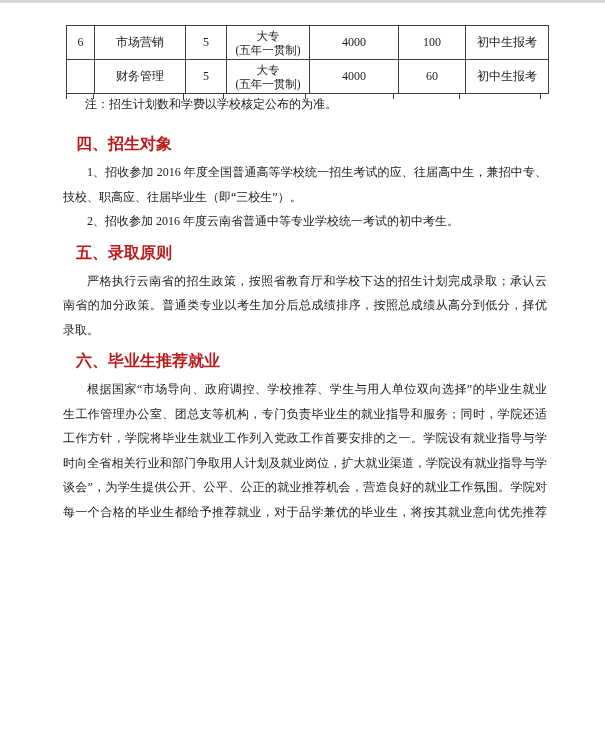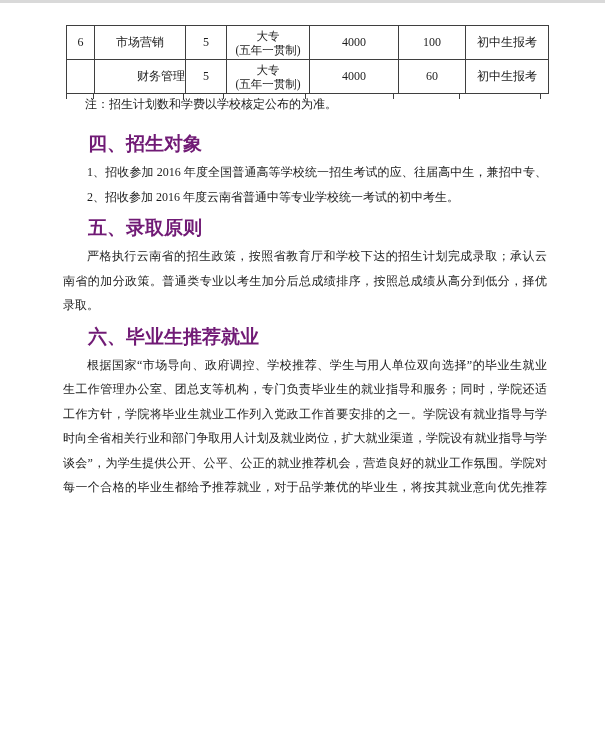--- a/index.html
+++ b/index.html
@@ -38,23 +38,23 @@
   .note{
     position:absolute;left:85px;top:96px;
     font-size:12px;line-height:16px;
   }
   
   .sections{
     position:absolute;left:63px;top:132px;width:484px;
   }
   .sec-h{
     font-family:"Liberation Sans","DejaVu Sans",sans-serif;
-    font-weight:bold;font-size:19px;line-height:24px;
-    margin:7px 0 4px 25px;
-    color:#701a75;
+    font-weight:bold;font-size:16px;line-height:24px;
+    margin:7px 0 4px 13px;
+    color:#b91c1c;
   }
   .sec-h.first-h{margin-top:0;}
   .para{margin:0;}
   .line{
     font-size:12px;line-height:24.5px;
     text-align:justify;text-align-last:justify;
     white-space:nowrap;
   }
   .line.last{text-align-last:left;white-space:normal;}
   .line.first{text-indent:24px;}
@@ -71,21 +71,21 @@
         <td style="width: 90px;">市场营销</td>
         <td style="width: 40px;">5</td>
         <td style="width: 82px; font-size: 11.5px; line-height: 14px;">大专
 (五年一贯制)</td>
         <td style="width: 88px;">4000</td>
         <td style="width: 66px;">100</td>
         <td style="width: 82px;">初中生报考</td>
       </tr>
       <tr>
         <td style="width: 27px;"></td>
-        <td style="width: 90px; text-align: right;">财务管理</td>
+        <td style="width: 90px;">财务管理</td>
         <td style="width: 40px;">5</td>
         <td style="width: 82px; font-size: 11.5px; line-height: 14px;">大专
 (五年一贯制)</td>
         <td style="width: 88px;">4000</td>
         <td style="width: 66px; margin-left: 41px;">60</td>
         <td style="width: 82px;">初中生报考</td>
       </tr>
     </tbody>
 </table>
 
@@ -99,20 +99,21 @@
     <div class="stub" style="left: 393px;"></div>
     <div class="stub" style="left: 474px;"></div>
   </div>
 
 <div class="note">注：招生计划数和学费以学校核定公布的为准。</div>
 
 <div class="sections">
     <div class="sec-h first-h">四、招生对象</div>
     <div class="para">
       <div class="line first">1、招收参加 2016 年度全国普通高等学校统一招生考试的应、往届高中生，兼招中专、</div>
+      <div class="line last">技校、职高应、往届毕业生（即“三校生”）。</div>
     </div>
     <div class="para">
       <div class="line first last">2、招收参加 2016 年度云南省普通中等专业学校统一考试的初中考生。</div>
     </div>
     <div class="sec-h">五、录取原则</div>
     <div class="para">
       <div class="line first">严格执行云南省的招生政策，按照省教育厅和学校下达的招生计划完成录取；承认云</div>
       <div class="line">南省的加分政策。普通类专业以考生加分后总成绩排序，按照总成绩从高分到低分，择优</div>
       <div class="line last">录取。</div>
     </div>

